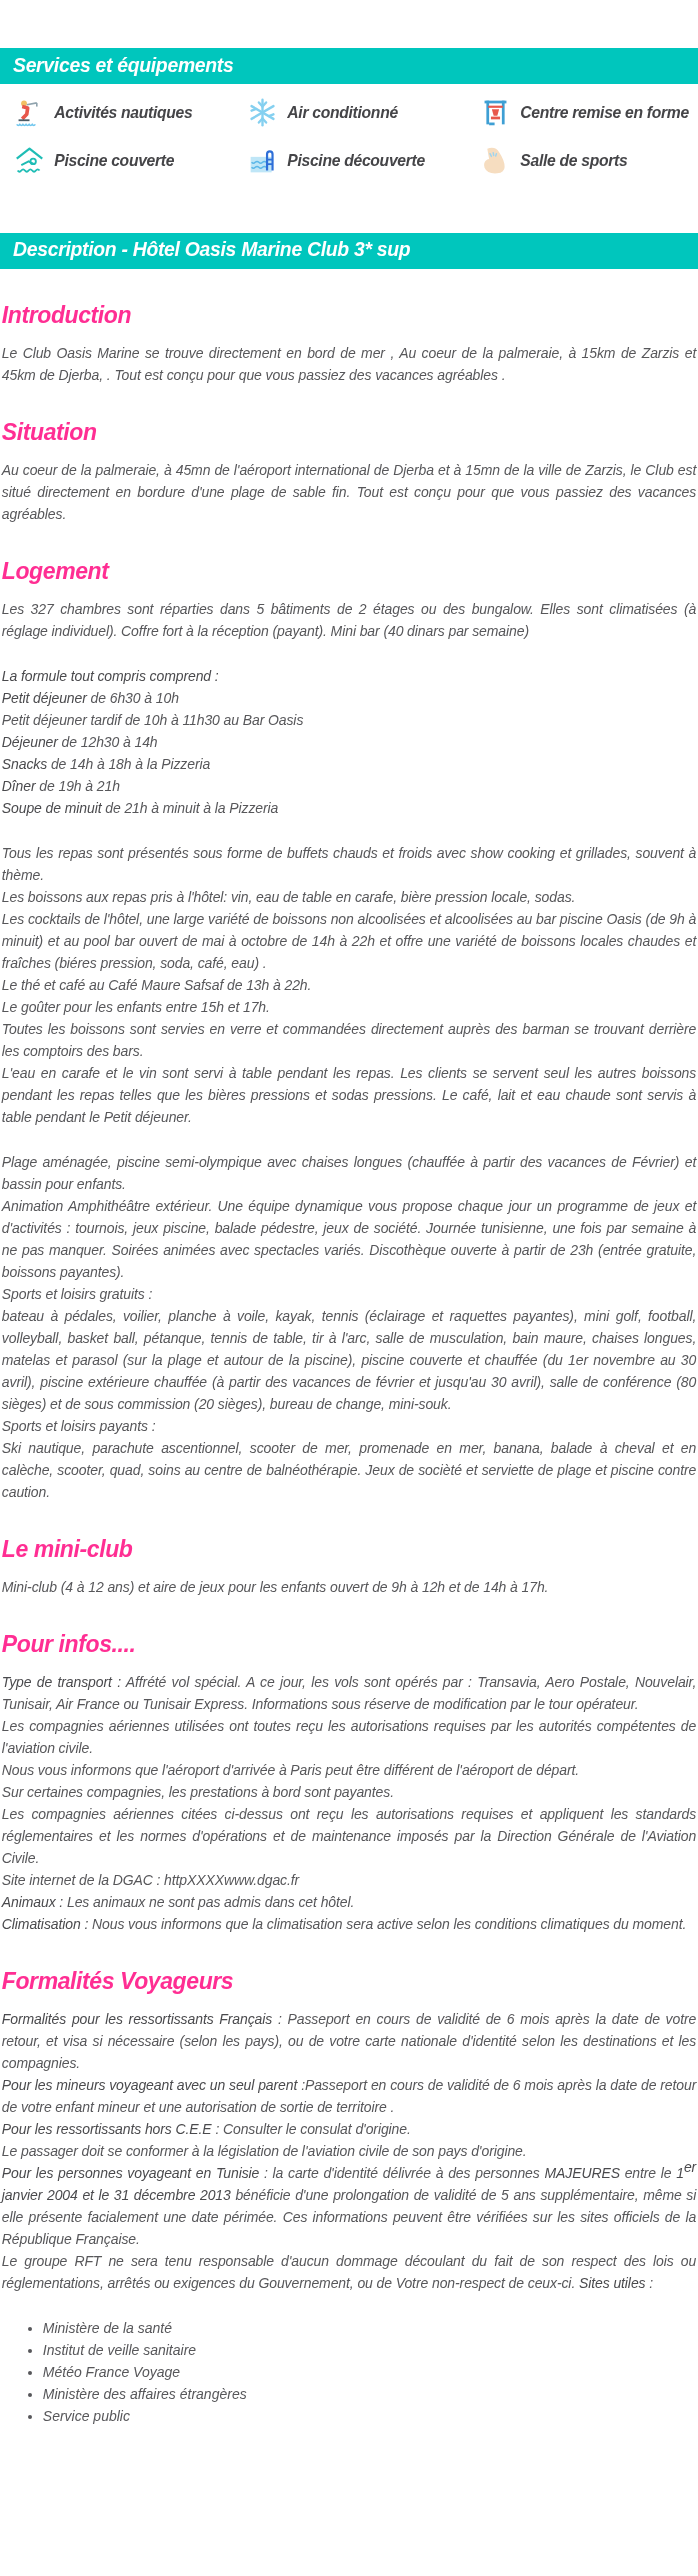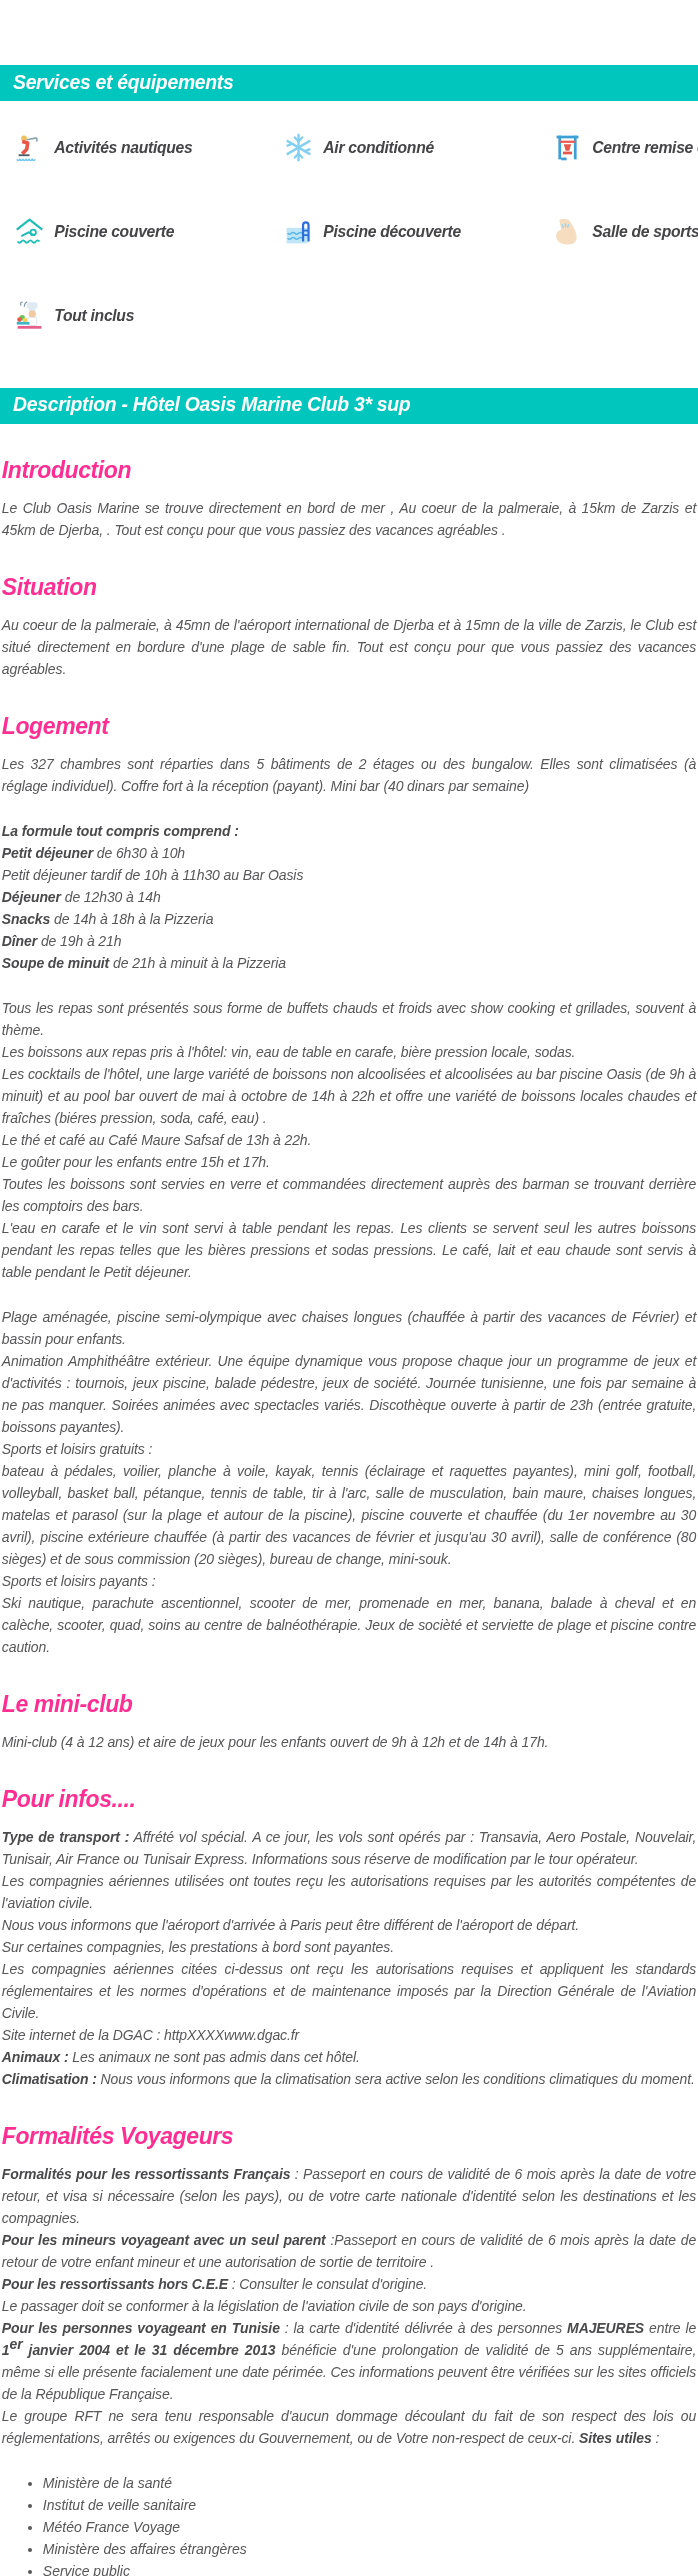--- a/index.html
+++ b/index.html
@@ -1,39 +1,39 @@
 <!DOCTYPE html>
 <html style="font-size:14.8px"><head>
 <meta charset="utf-8">
 <style>
   html,body{margin:0;padding:0;background:#ffffff;}
   body{width:699px;font-family:"Liberation Sans",sans-serif;}
   .page{width:699px;}
 
   .banner{background:#00c6bd;color:#ffffff;font-style:italic;font-weight:700;
     font-size:19.4px;letter-spacing:-0.3px;padding:5.5px 13px 7.4px 13px;box-sizing:border-box;}
-  .banner.first{margin-top:65px;}
+  .banner.first{margin-top:48px;}
   .banner.second{margin-top:48px;}
 
   .services-grid{display:grid;grid-template-columns:233px 233px 232px;
-    padding:23px 0 0 0;gap:36px;}
+    padding:5px 0 0 0;}
   .svc-item{display:flex;align-items:center;height:48px;}
   .svc-icon{width:33px;height:33px;flex:0 0 33px;margin-left:13px;display:flex;
     align-items:center;justify-content:center;}
   .svc-icon svg{width:31px;height:31px;}
   .svc-label{font-style:italic;font-weight:700;font-size:15.7px;color:#454548;
     letter-spacing:-0.3px;margin-left:8.3px;white-space:nowrap;}
 
   .sections{padding:0 2.8px 0 1.8px;}
   h2.sec{color:#ff2e93;font-style:italic;font-weight:700;font-size:23px;
     letter-spacing:-0.4px;margin:33px 0 13px 0;}
   p.body-block{font-style:italic;font-size:14px;line-height:22px;color:#57575a;
     letter-spacing:-0.1px;text-align:justify;margin:0 0 23px 0;}
   p.body-block:last-child{margin-bottom:0;}
-  .b{font-weight:700;color:#4a4a4d;}
+  .b{font-weight:400;color:#4a4a4d;}
   sup{font-size:14px;line-height:0;}
   ul.links{margin:13px 0 9.2px 0;padding:0 0 0 41px;font-style:italic;font-size:14px;
     line-height:22px;color:#57575a;text-align:left;}
   ul.links li{margin:0;}
 </style>
 </head>
 <body>
 
 <div class="page">
 
@@ -112,37 +112,20 @@
       </div>
       <div class="svc-item">
         <span class="svc-icon">
           <svg viewBox="0 0 34 34">
             <path d="M8 4 q9 -3 13 4 q6 9 6 16 q0 6 -8 7 q-11 1 -14 -6 q-2 -6 3 -9 q7 -3 10 1 q2 3 -1 5 q-4 2 -6 -1" fill="#f6ddc0"></path>
             <path d="M11 9.5 l1.5 3 M14.5 8.5 l.5 3 M18 9.5 l-.8 2.6" stroke="#9fd4ef" stroke-width="1.6" fill="none" stroke-linecap="round"></path>
           </svg>
         </span>
         <span class="svc-label">Salle de sports</span>
       </div>
-      <div class="svc-item">
-        <span class="svc-icon">
-          <svg viewBox="0 0 34 34">
-            <path d="M8 6 q-2.5 -3 1.5 -4 M11.5 7.5 q-.5 -4 3 -5.5" stroke="#8aa0ae" stroke-width="1.4" fill="none"></path>
-            <rect x="14" y="2.5" width="12" height="7" rx="3.5" fill="#dfe9f2"></rect>
-            <rect x="16.5" y="8" width="7" height="4.5" fill="#dfe9f2"></rect>
-            <circle cx="20" cy="15.5" r="4" fill="#f2c9a0"></circle>
-            <rect x="15" y="19" width="10" height="9" rx="2" fill="#ffffff" stroke="#d8e2ea"></rect>
-            <circle cx="9" cy="19.5" r="3" fill="#6fbf5a"></circle>
-            <circle cx="6" cy="21.5" r="2.5" fill="#e8574b"></circle>
-            <circle cx="12" cy="22" r="2.5" fill="#f7d154"></circle>
-            <rect x="3" y="24" width="14" height="3" fill="#3fb5c9"></rect>
-            <rect x="4" y="28.5" width="26" height="3" fill="#e85f8a"></rect>
-          </svg>
-        </span>
-        <span class="svc-label">Tout inclus</span>
-      </div>
     </div>
 
   <div class="banner second">
     <span>Description - Hôtel Oasis Marine Club 3* sup</span>
   </div>
 
   <div class="sections">
       <h2 class="sec">Introduction</h2>
       <p class="body-block"><span>Le Club Oasis Marine se trouve directement en bord de mer , Au coeur de la palmeraie, à 15km de Zarzis et 45km de Djerba, . Tout est conçu pour que vous passiez des vacances agréables .</span></p>
       <h2 class="sec">Situation</h2>

